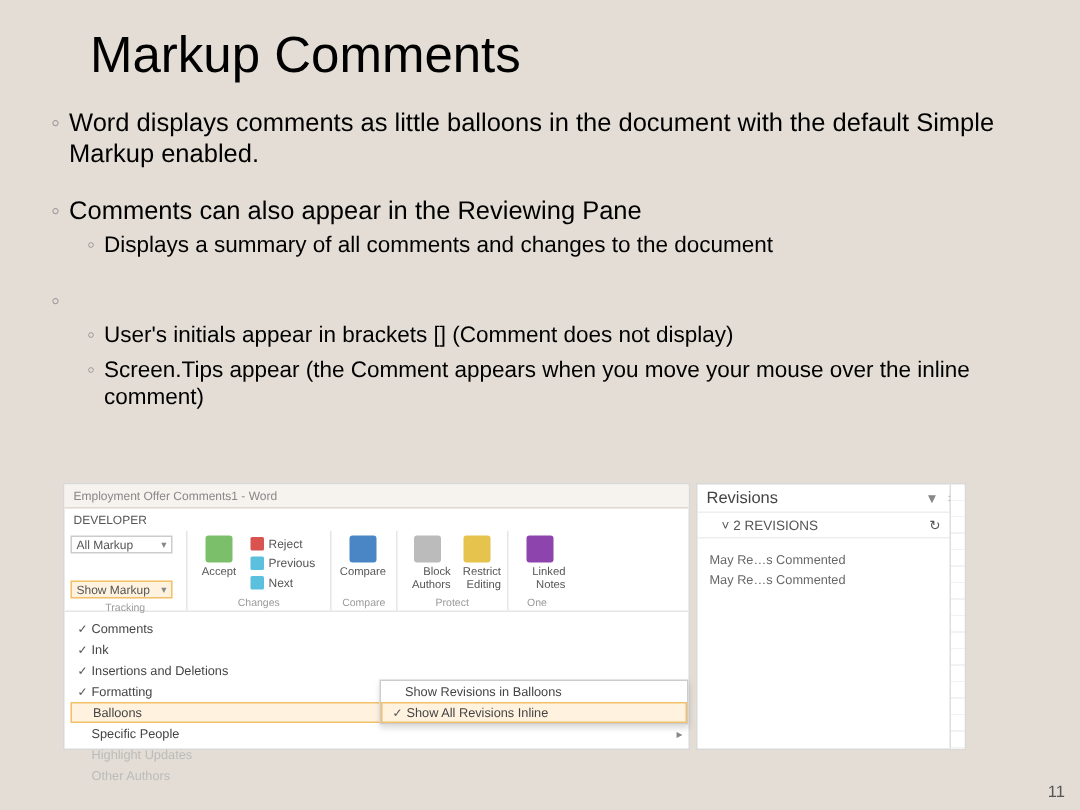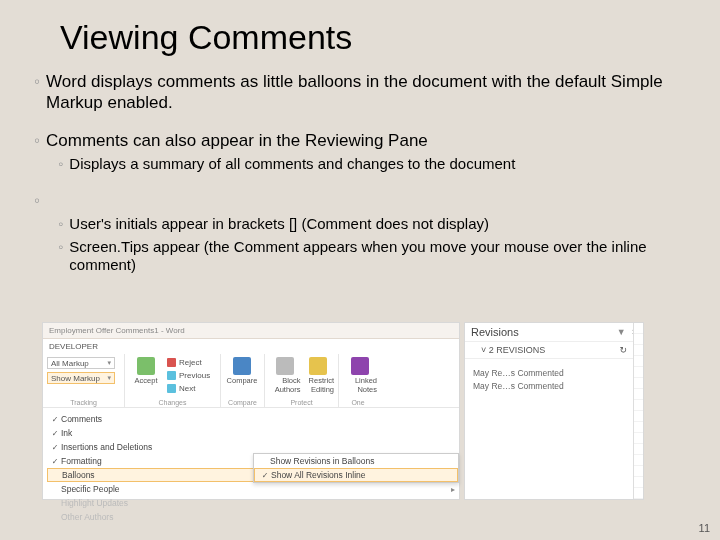--- a/index.html
+++ b/index.html
@@ -117,21 +117,21 @@
     font-size: 8px;
     color: #555;
   }
   .icon-sq {
     width: 9px; height: 9px;
     background: #d9534f;
     display: inline-block;
     border-radius: 1px;
   }
   .icon-sq.b3 { background: #5bc0de; }
-  .rb-stack { display: flex; flex-direction: column; gap: 1px; }
+  .rb-stack { display: flex; flex-direction: column; gap: 16px; }
   .rb-bigbtn {
     display: flex;
     flex-direction: column;
     align-items: center;
     font-size: 7.5px;
     color: #555;
     width: 34px;
     text-align: right;
   }
   .rb-bigbtn .bi { width: 18px; height: 18px; background: #ccc; border-radius: 2px; margin-bottom: 1px;}
@@ -207,21 +207,21 @@
     position: absolute;
     right: 10px;
     bottom: 6px;
     font-size: 11px;
     color: #555;
   }
 </style>
 </head>
 <body>
 
-<h1 class="slide-title">Viewing Comments</h1>
+<h1 class="slide-title">Markup Comments</h1>
 
 <div class="content">
   <div class="bullet-l1">
     <span class="mark">◦</span>
     <span class="txt">Word displays comments as little balloons in the document with the default Simple Markup enabled.</span>
   </div>
   <div class="spacer"></div>
   <div class="bullet-l1">
     <span class="mark">◦</span>
     <span class="txt">Comments can also appear in the Reviewing Pane</span>

